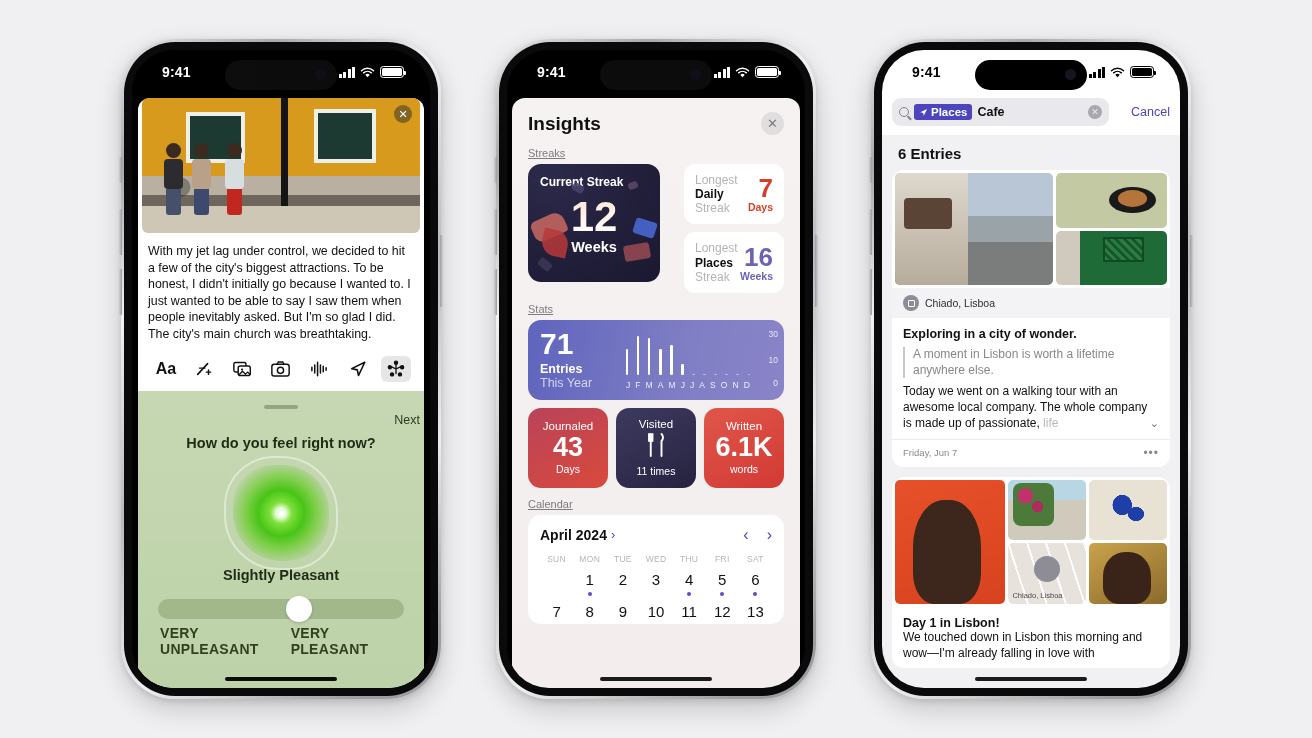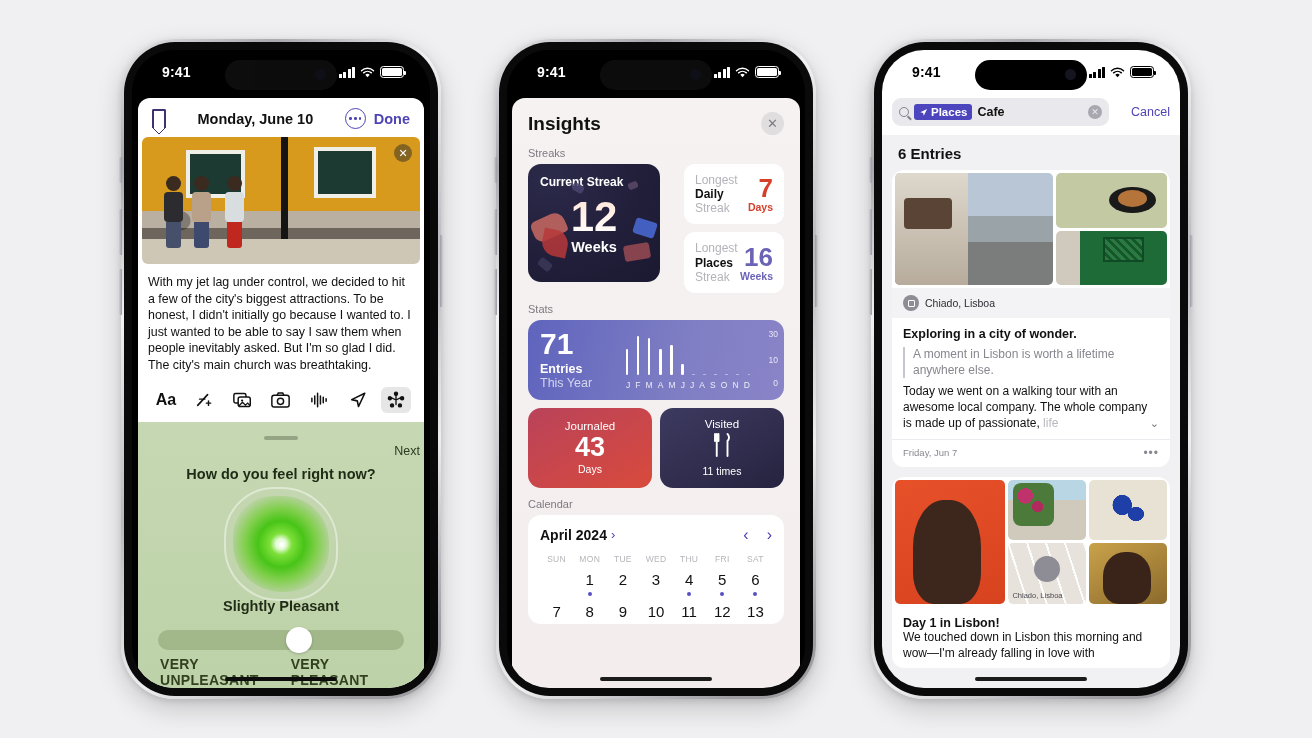--- a/index.html
+++ b/index.html
@@ -117,21 +117,21 @@
   .slider-labels { display:flex; justify-content:space-between; padding: 6px 22px 0; font-size: 14px; font-weight:bold; letter-spacing:.3px; color:#33401f; }
   .home-ind { position:absolute; left:50%; transform:translateX(-50%); bottom: 7px; width: 112px; height: 4px; border-radius: 3px; background:#1b1b1b; }
   .home-ind.light { background:#0c0c0c; }
 
   
   .p2-body { height: calc(100% - 44px); background:#000; position:relative; }
   .sheet2 { position:absolute; left: 5px; right: 5px; top: 4px; bottom: 0; background: linear-gradient(180deg,#f6f2f2,#f3edee); border-radius: 13px 13px 0 0; overflow:hidden; }
   .ins-head { display:flex; align-items:center; padding: 14px 16px 2px; }
   .ins-head h2 { font-size: 19px; font-weight: bold; color:#111; }
   .close-btn { margin-left:auto; width: 23px; height:23px; border-radius:50%; background: rgba(120,120,128,.16); color:#7c7c84; font-size: 13px; display:flex; align-items:center; justify-content:center; }
-  .sec-label { font-size: 11px; color:#7d7a80; padding: 10px 16px 5px; }
+  .sec-label { font-size: 11px; color:#7d7a80; padding: 10px 16px 5px; text-decoration: underline; }
   .streaks { display:flex; gap: 24px; padding: 0 16px; }
   .cur-streak { flex: 0 0 132px; height: 118px; border-radius: 13px; padding: 11px 12px; position:relative; overflow:hidden;
     background: radial-gradient(120% 120% at 18% 10%, #2c2a4a 0%, #221f3b 55%, #1b1930 100%); color:#fff; }
   .cur-streak .t { font-size: 12px; font-weight: bold; }
   .cur-streak .n { font-size: 42px; font-weight: bold; line-height: .95; margin-top: 8px; text-align:center;
     background: linear-gradient(180deg,#ffe6d8,#fff); -webkit-background-clip: text; background-clip: text; color: transparent; }
   .cur-streak .u { font-size: 14.5px; font-weight: bold; text-align:center; margin-top: 2px; }
   .conf { position:absolute; border-radius: 3px; opacity:.85; }
   .c1 { left: 4px; top: 52px; width: 34px; height: 22px; background:#c96a63; transform: rotate(-24deg); border-radius: 6px 10px 4px 8px;}
   .c2 { left: 14px; top: 66px; width: 26px; height: 26px; background:#b7383a; border-radius: 0 14px 0 14px; transform: rotate(12deg);}
@@ -264,30 +264,20 @@
             </svg>
           <span class="batt">
               <span></span>
             </span>
         </div>
       </div>
 
       <div class="p1-body">
         <div class="sheet1">
 
-          <div class="nav1">
-            <div class="bookmark"></div>
-            <div class="title">Monday, June 10</div>
-            <div class="ellipsis-circ">
-                <i></i>
-                <i></i>
-                <i></i>
-              </div>
-            <div class="done">Done</div>
-          </div>
 
           <div class="photo1">
             <div class="win w1"></div>
             <div class="win w2"></div>
             <div class="pole"></div>
             <div class="ppl ppl1">
                 <div class="head"></div>
                 <div class="torso"></div>
                 <div class="legs"></div>
               </div>
@@ -514,20 +504,25 @@
               <div class="v">
                 <svg width="20" height="26" viewBox="0 0 20 26">
                     <g stroke="#fff" stroke-width="1.9" stroke-linecap="round" fill="none">
                       <path d="M3 2v7M6.5 2v7M4.75 9v15M4.75 2v7"></path>
                       <path d="M15.5 2c2 2 2 5 0 7v15"></path>
                     </g>
                   </svg>
               </div>
               <div class="f">11 times</div>
             </div>
+            <div class="stat-card sc-red2">
+              <div class="h">Written</div>
+              <div class="v">6.1K</div>
+              <div class="f">words</div>
+            </div>
           </div>
 
           <div class="sec-label">Calendar</div>
 
           <div class="cal-card">
             <div class="cal-top">
               <div class="m">April 2024</div>
               <div class="chev">›</div>
               <div class="cal-nav">
                 <span>‹</span>

